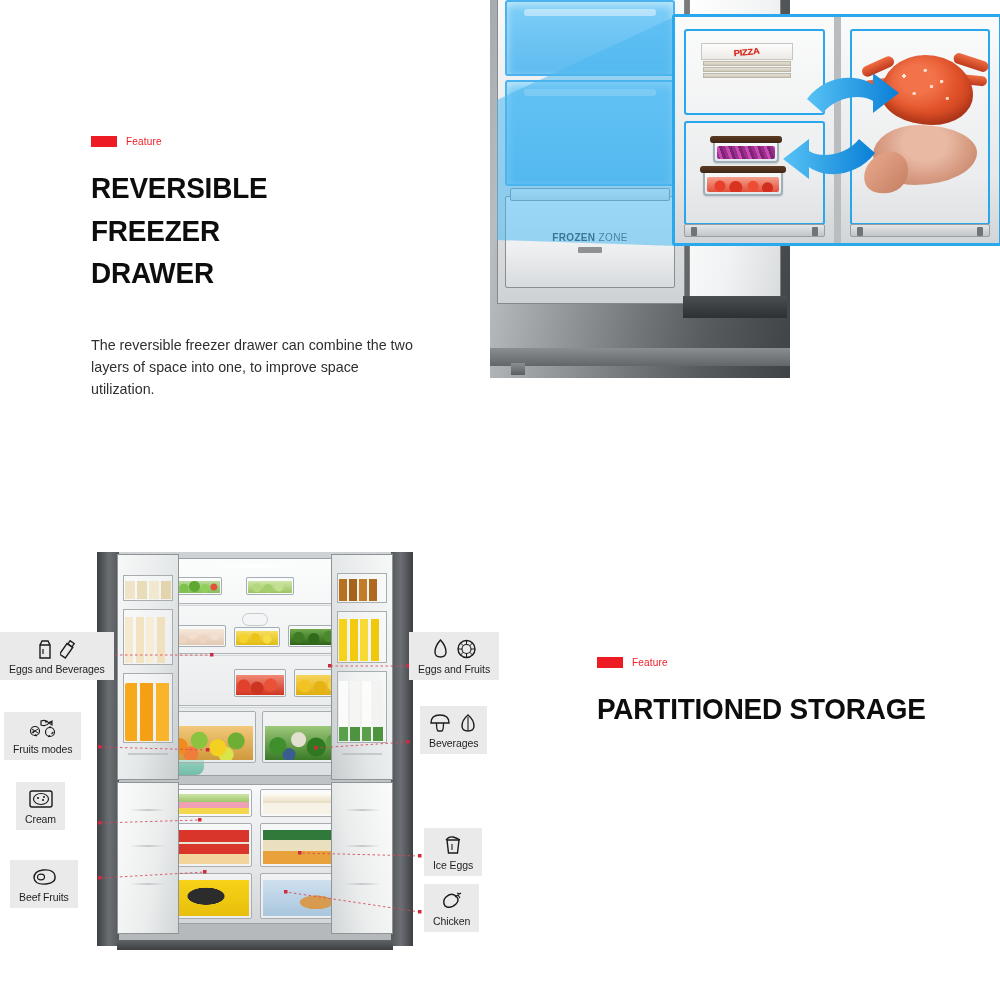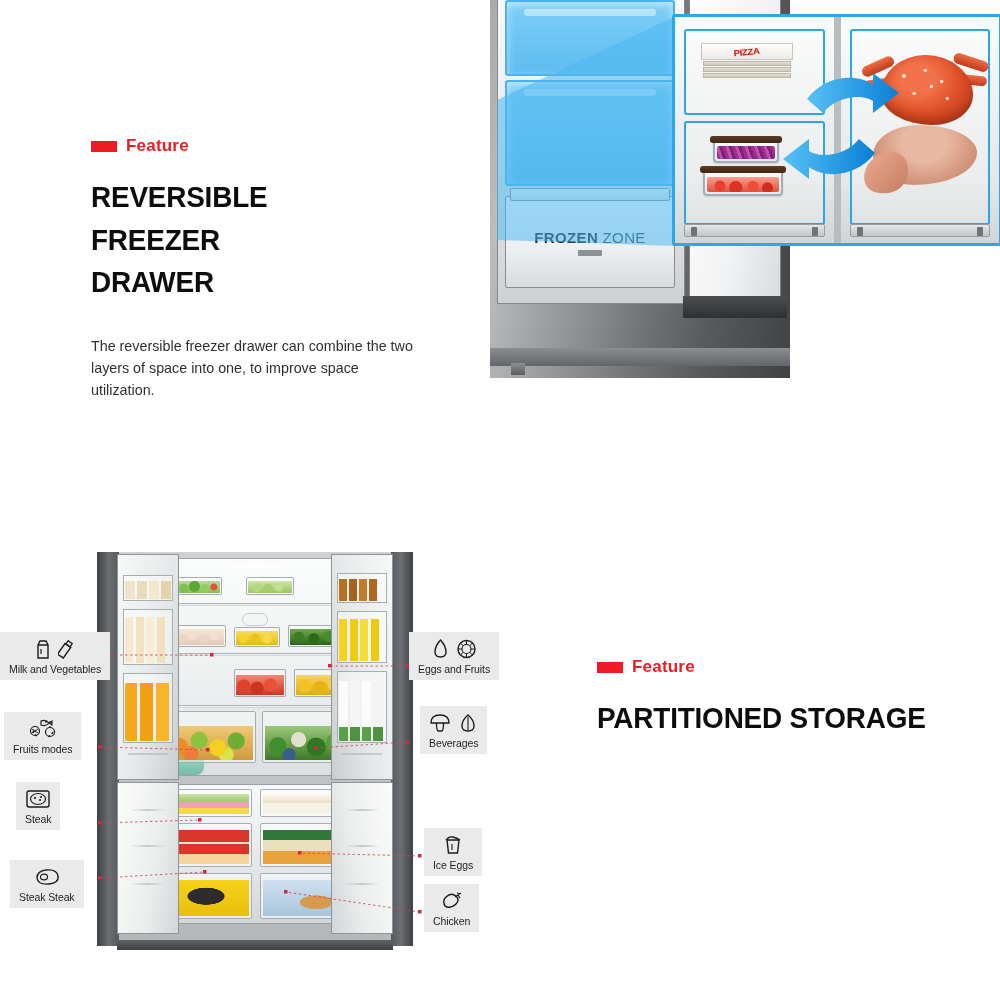--- a/index.html
+++ b/index.html
@@ -17,41 +17,41 @@
 
   
   .section-one { position: absolute; left: 0; top: 0; width: 1000px; height: 500px; }
 
   
   .feature-tag { display: flex; align-items: center; gap: 9px; }
   .feature-swatch {
     width: 26px; height: 11px; background: #ED1C24; display: block;
   }
   .feature-word {
-    color: #ED1C24; font-size: 17px; font-weight: bold; letter-spacing: .2px;
+    color: #ED1C24; font-size: 10px; font-weight: normal; letter-spacing: .2px;
   }
   .headline {
     font-family: "Liberation Sans", sans-serif;
     font-weight: bold;
     font-size: 30px;
     line-height: 1.42;
     letter-spacing: -0.2px;
     color: #0d0d0d;
     transform: scaleX(.93);
     transform-origin: left center;
   }
   .bodycopy {
     font-size: 14.3px;
     line-height: 1.53;
     color: #2f2f2f;
   }
 
   .txt1 { position: absolute; left: 91px; top: 136px; width: 330px; }
   .txt1 .headline { margin-top: 20px; }
-  .txt1 .bodycopy { margin-top: 32px; }
+  .txt1 .bodycopy { margin-top: 40px; }
 
   .txt2 { position: absolute; left: 597px; top: 657px; width: 340px; }
   .txt2 .headline { margin-top: 20px; white-space: nowrap; }
   .txt2 .bodycopy { margin-top: 31px; }
 
   
   .hero-top {
     position: absolute; left: 483px; top: -92px; width: 330px; height: 478px;
   }
 
@@ -88,21 +88,21 @@
     position:absolute; left:22px; top:288px; width:170px; height:92px;
     background: linear-gradient(180deg,#fdfdfe,#eceeef 60%, #d8dbdd);
     border:1px solid #8a8e91; border-radius:2px;
     display:flex; flex-direction:column; align-items:center; justify-content:center;
   }
   .fr-frozen::before {
     content:""; position:absolute; left:4px; right:4px; top:-9px; height:11px;
     background: linear-gradient(180deg,#f6f7f8,#dfe2e4);
     border:1px solid #8a8e91; border-radius:2px;
   }
-  .fz-label { font-size: 15px; letter-spacing:.35px; white-space:nowrap; color:#1f2123; }
+  .fz-label { font-size: 10px; letter-spacing:.35px; white-space:nowrap; color:#1f2123; }
   .fz-label b { font-weight:bold; }
   .fz-label span { font-weight: normal; color:#3b3e40; }
   .fz-badge {
     margin-top:4px; width:24px; height:6px; background:#8f9295; border-radius:1px;
   }
 
   
   .fr-door {
     position:absolute; left:206px; top:72px; width:92px; height:322px;
     background: linear-gradient(100deg,#ffffff,#f1f2f3 60%,#d9dcde);
@@ -803,21 +803,21 @@
           <path d="M3,6 L13,6 L13,19 L3,19 Z M3,6 L5,2 L11,2 L13,6" fill="none" stroke="#1c1c1c" stroke-width="1.4"></path>
           <path d="M6,10 L6,15" stroke="#1c1c1c" stroke-width="1.2"></path>
         </svg>
         <svg width="17" height="21" viewBox="0 0 17 21">
           <g transform="rotate(35 8 10)">
             <rect x="5" y="2" width="5" height="4" fill="none" stroke="#1c1c1c" stroke-width="1.3"></rect>
             <path d="M4,6 L11,6 L11,19 L4,19 Z" fill="none" stroke="#1c1c1c" stroke-width="1.4"></path>
           </g>
         </svg>
       </div>
-      <div class="chip-label">Milk and Vegetables</div>
+      <div class="chip-label">Eggs and Beverages</div>
     </div>
 
     <div class="chip c-modes">
       <div class="chip-icons">
         <svg width="40" height="22" viewBox="0 0 40 22">
           <path d="M22,4 q4,-1 7,1 M30,14 q-2,4 -6,5 M14,18 q-4,-2 -4,-7" fill="none" stroke="#1c1c1c" stroke-width="1.3" stroke-dasharray="2.5 2"></path>
           <path d="M18,3 q5,-2 8,2 q-3,4 -8,2 Z" fill="none" stroke="#1c1c1c" stroke-width="1.2"></path>
           <path d="M26,5 l3,-2 l0,4 Z" fill="none" stroke="#1c1c1c" stroke-width="1.1"></path>
           <circle cx="12" cy="13" r="4.5" fill="none" stroke="#1c1c1c" stroke-width="1.2"></circle>
           <path d="M9,11 l6,4 M15,11 l-6,4" stroke="#1c1c1c" stroke-width="1"></path>
@@ -831,31 +831,31 @@
     <div class="chip c-pizza">
       <div class="chip-icons">
         <svg width="26" height="22" viewBox="0 0 26 22">
           <rect x="2" y="3" width="22" height="16" rx="2" fill="none" stroke="#1c1c1c" stroke-width="1.4"></rect>
           <ellipse cx="13" cy="11" rx="7.5" ry="5.5" fill="none" stroke="#1c1c1c" stroke-width="1.2"></ellipse>
           <circle cx="10" cy="10" r="1.1" fill="#1c1c1c"></circle>
           <circle cx="15" cy="12" r="1.1" fill="#1c1c1c"></circle>
           <circle cx="16" cy="9" r="1" fill="#1c1c1c"></circle>
         </svg>
       </div>
-      <div class="chip-label">Steak</div>
+      <div class="chip-label">Cream</div>
     </div>
 
     <div class="chip c-beef">
       <div class="chip-icons">
         <svg width="28" height="22" viewBox="0 0 28 22">
           <path d="M4,12 q0,-7 9,-8 q11,-1 12,6 q1,7 -9,8 q-11,1 -12,-6 Z" fill="none" stroke="#1c1c1c" stroke-width="1.4"></path>
           <ellipse cx="11" cy="11" rx="3.5" ry="2.8" fill="none" stroke="#1c1c1c" stroke-width="1.2"></ellipse>
         </svg>
       </div>
-      <div class="chip-label">Steak Steak</div>
+      <div class="chip-label">Beef Fruits</div>
     </div>
 
     <div class="chip c-eggs">
       <div class="chip-icons">
         <svg width="17" height="22" viewBox="0 0 17 22">
           <path d="M8.5,2 q5.5,6 5.5,12 q0,5 -5.5,5 q-5.5,0 -5.5,-5 q0,-6 5.5,-12 Z" fill="none" stroke="#1c1c1c" stroke-width="1.4"></path>
         </svg>
         <svg width="21" height="22" viewBox="0 0 21 22">
           <circle cx="10.5" cy="11" r="8.5" fill="none" stroke="#1c1c1c" stroke-width="1.4"></circle>
           <circle cx="10.5" cy="11" r="4.5" fill="none" stroke="#1c1c1c" stroke-width="1.1"></circle>

